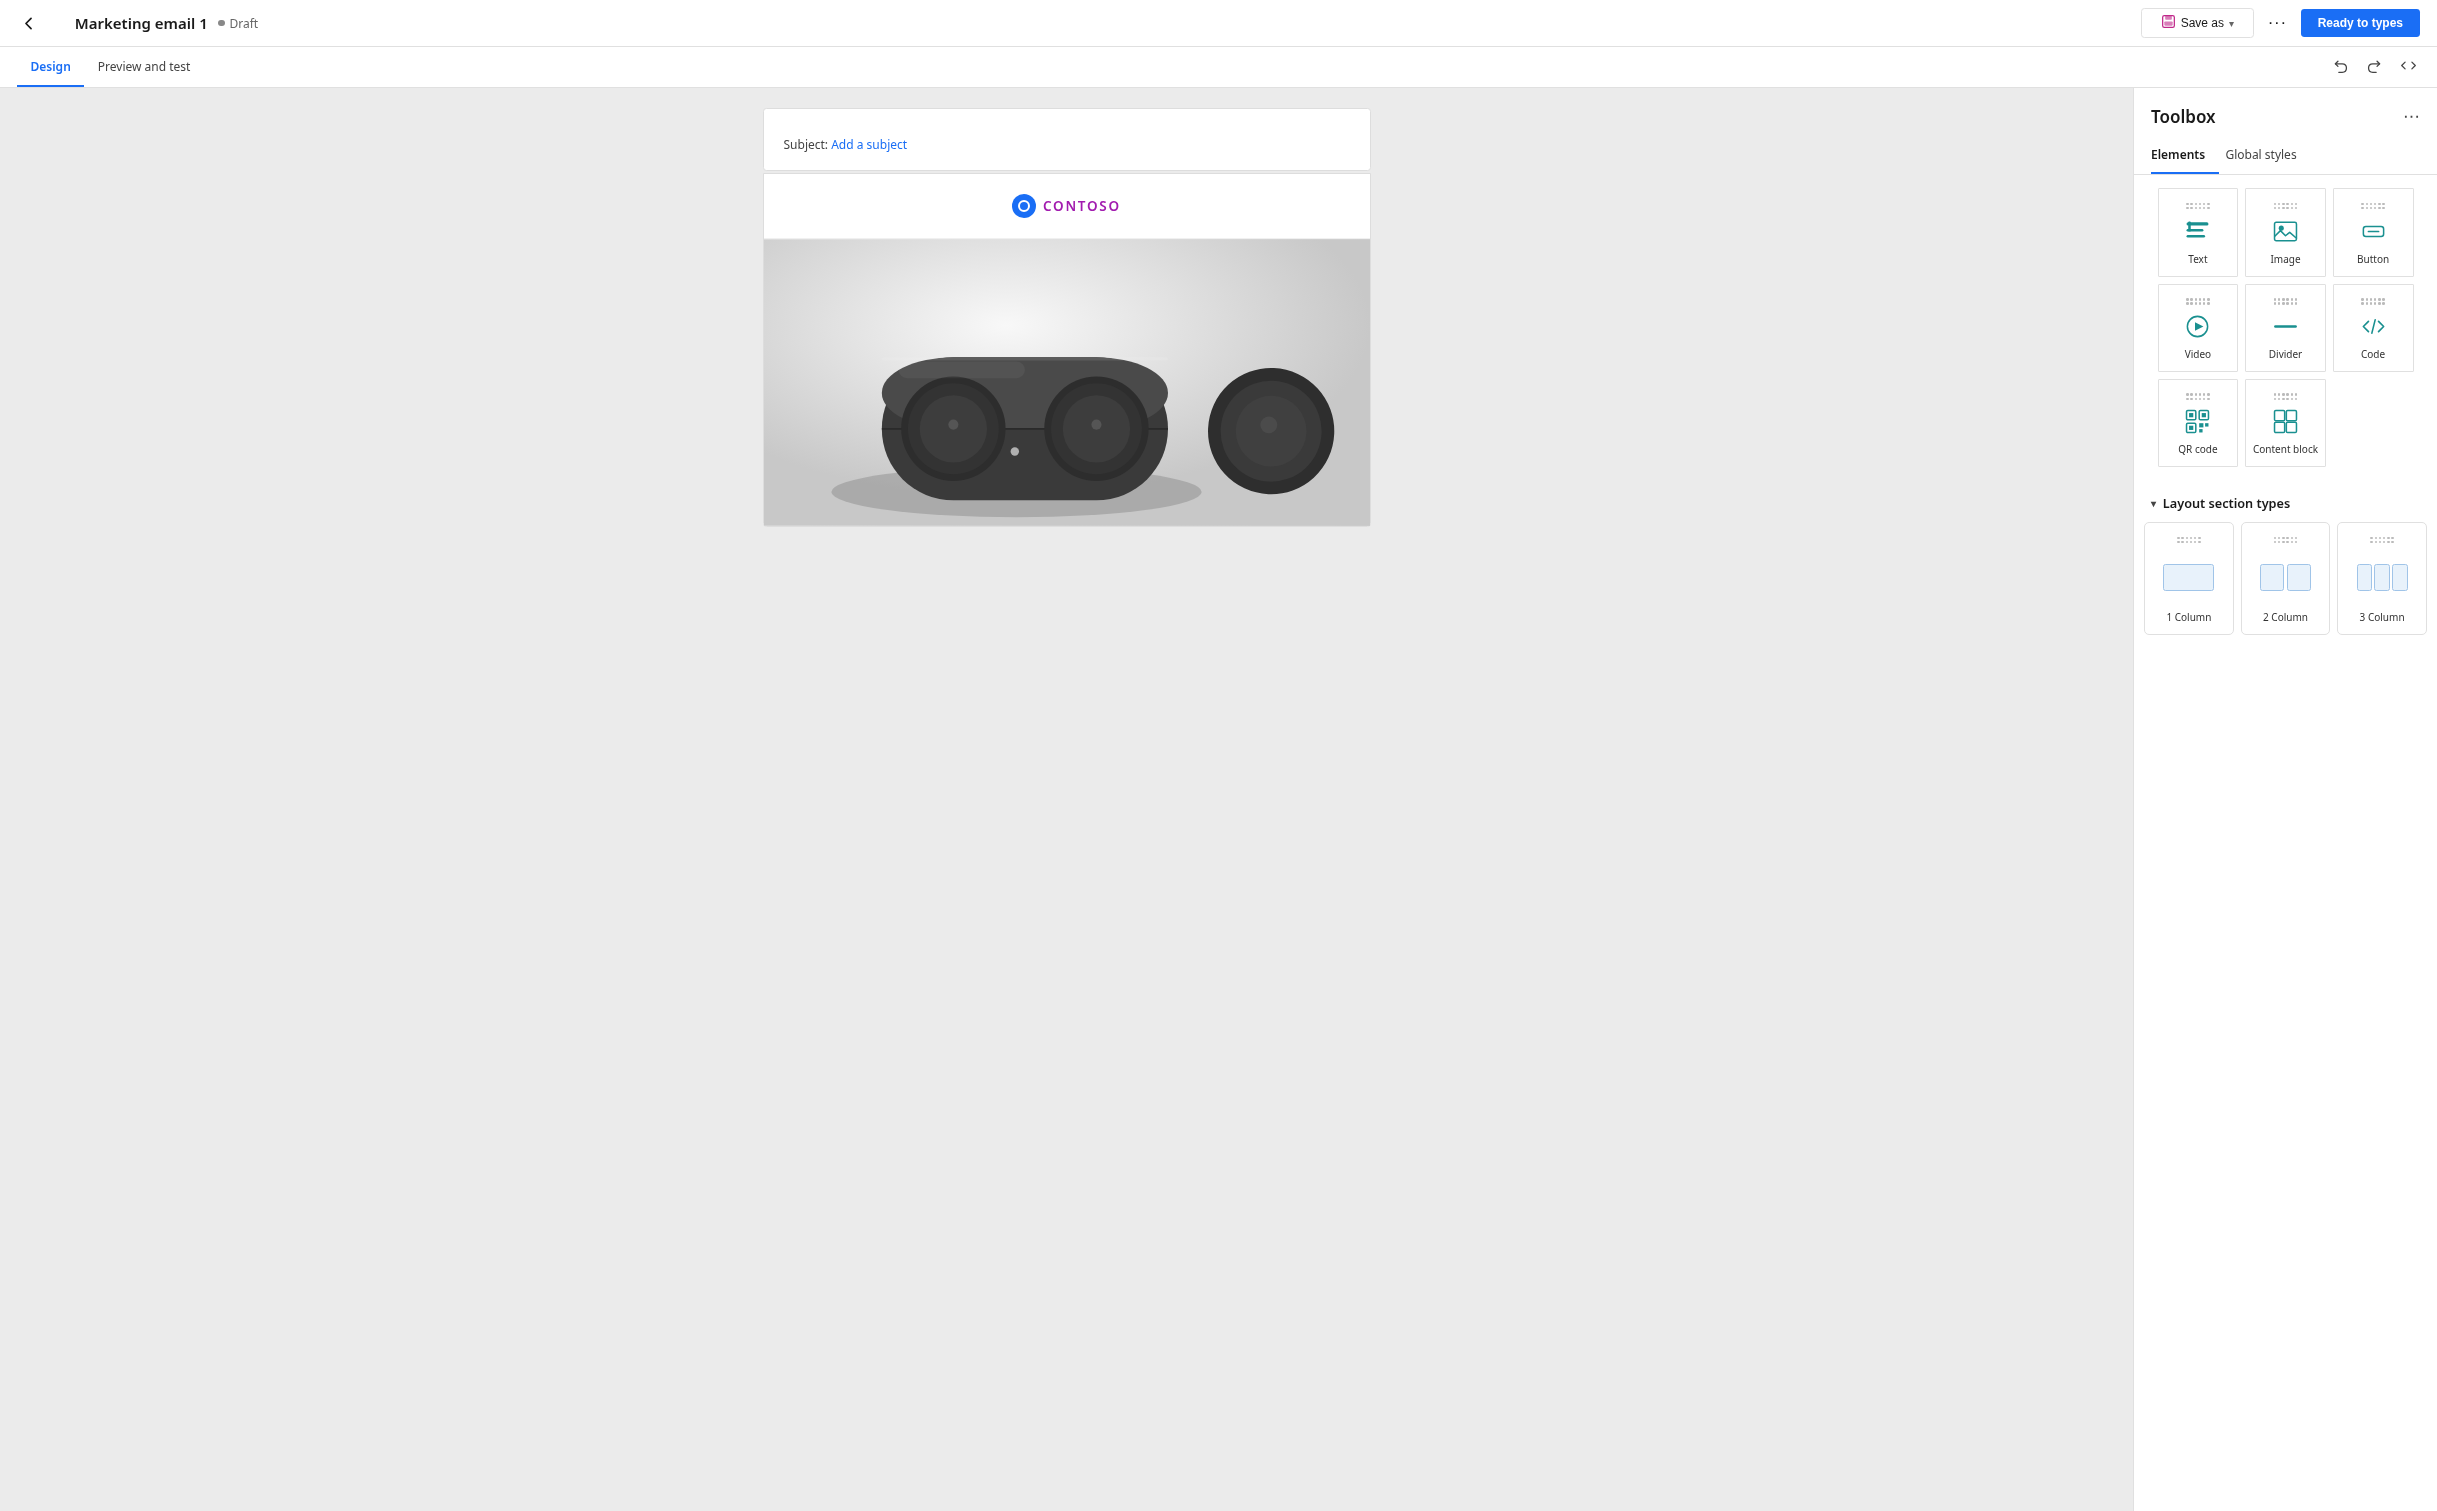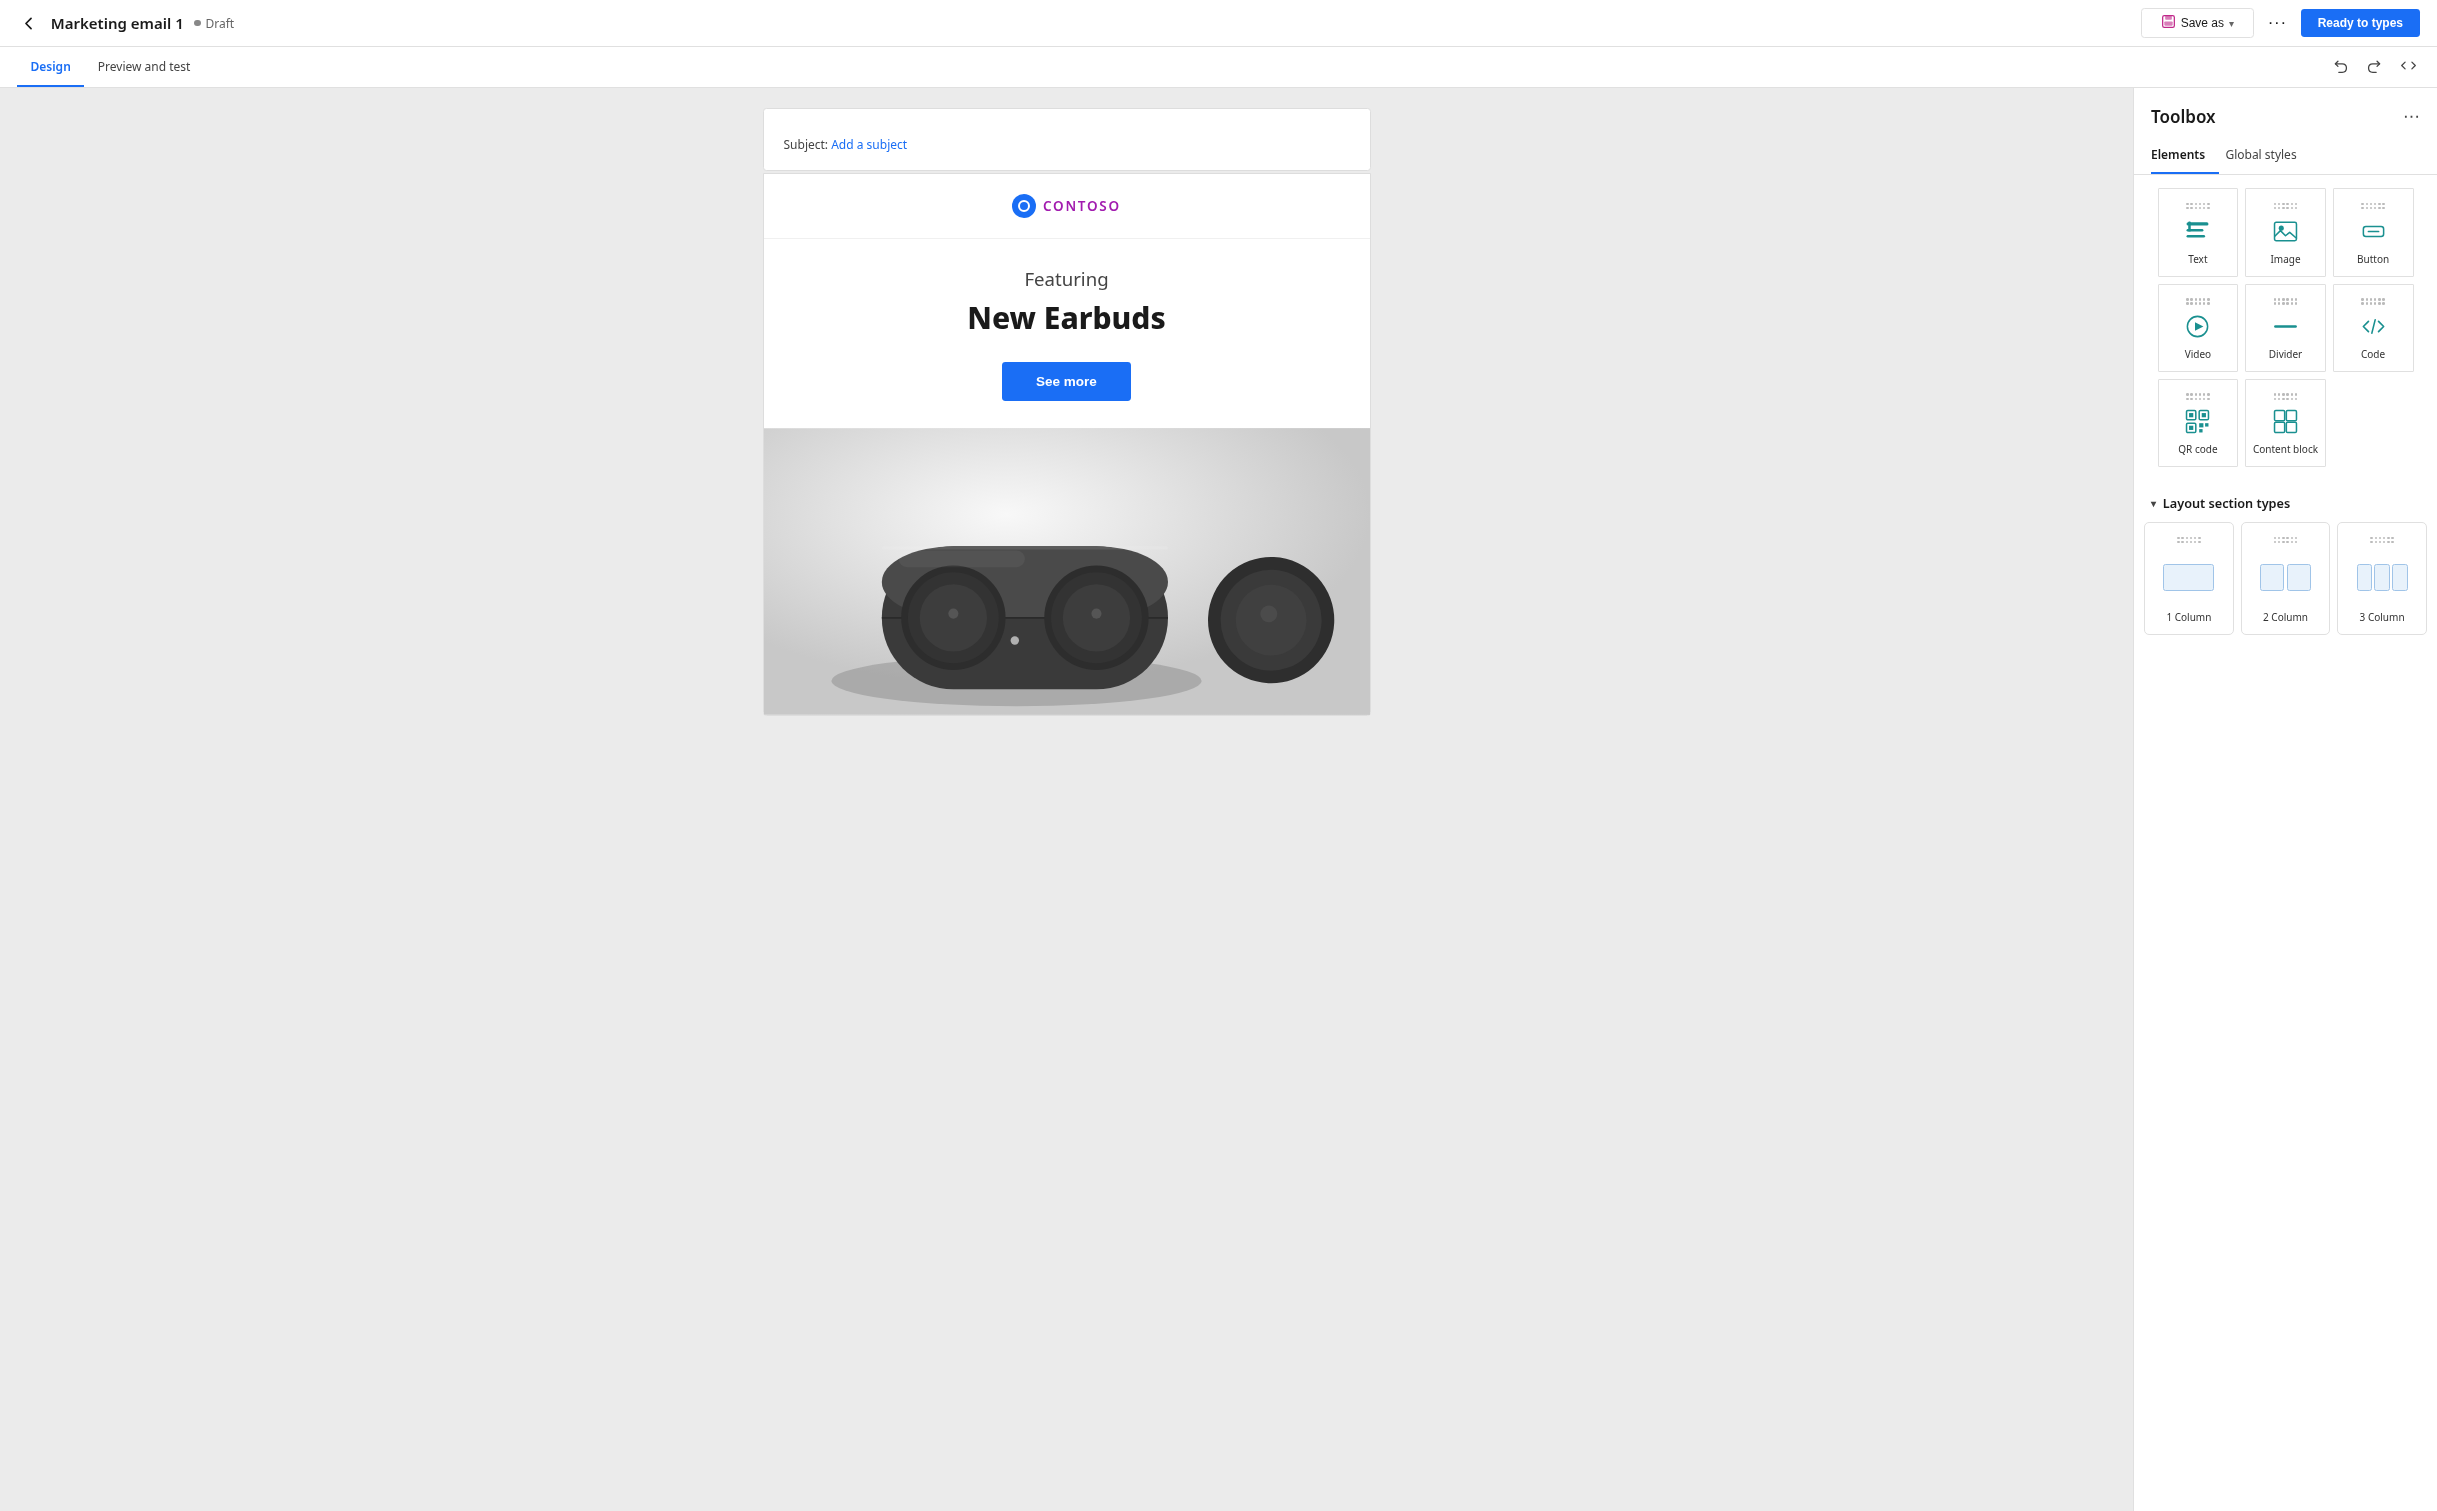--- a/index.html
+++ b/index.html
@@ -6,21 +6,21 @@
     body { font-family: 'Segoe UI', system-ui, sans-serif; background: #f5f5f5; color: #1a1a1a; height: 100vh; overflow: hidden; }
 
     
     .topbar {
       display: flex; align-items: center; justify-content: space-between;
       background: #fff; padding: 0 17px; height: 47px;
       border-bottom: 0.8px solid #e0e0e0; position: relative; z-index: 10;
     }
     .topbar-left { display: flex; align-items: center; gap: 10px; }
     .back-btn { background: none; border: none; cursor: pointer; color: #1a1a1a; font-size: 15px; padding: 3.4px; display: flex; align-items: center; }
-    .page-title { font-size: 15px; font-weight: 600; }
+    .page-title { font-size: 15px; font-weight: 600; margin-left: 24px; }
     .draft-badge { display: flex; align-items: center; gap: 5px; color: #666; font-size: 12px; }
     .draft-dot { width: 6.8px; height: 6.8px; border-radius: 50%; background: #888; }
     .topbar-right { display: flex; align-items: center; gap: 6.8px; }
     .save-as-btn {
       display: flex; align-items: center; gap: 5px;
       border: 0.8px solid #e0e0e0; background: #fff; border-radius: 3.4px;
       padding: 5px 19px; cursor: pointer; font-size: 12px; color: #1a1a1a;
     }
     .save-icon { color: #c0288a; font-size: 13.5px; }
     .chevron-down { font-size: 10px; color: #666; }
@@ -214,27 +214,20 @@
 
       <div class="email-body-card">
 
         <div class="email-logo-section">
           <div class="contoso-circle">
             <div class="contoso-circle-inner"></div>
           </div>
           <span class="contoso-name">CONTOSO</span>
         </div>
 
-        <div class="email-hero">
-          <p class="featuring-text">Featuring</p>
-          <h1 class="product-title">New Earbuds</h1>
-          <button class="see-more-btn">
-            <span>See more</span>
-          </button>
-        </div>
 
         <div class="email-image">
           <div class="earbuds-image">
             <svg viewBox="0 0 720 340" xmlns="http://www.w3.org/2000/svg" style="width:100%;height:100%">
 
               <rect width="720" height="340" fill="#e8e8e8"></rect>
 
               <radialGradient id="bg-grad" cx="40%" cy="30%" r="60%">
                 <stop offset="0%" stop-color="#f8f8f8"></stop>
                 <stop offset="100%" stop-color="#c8c8c8"></stop>

